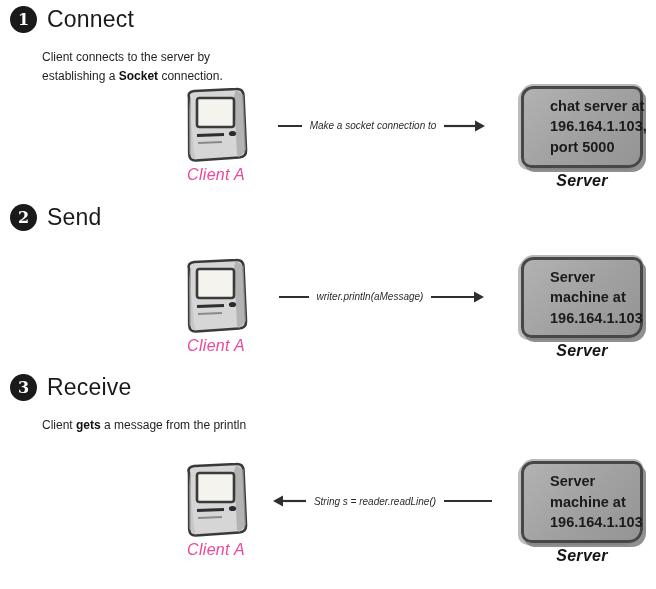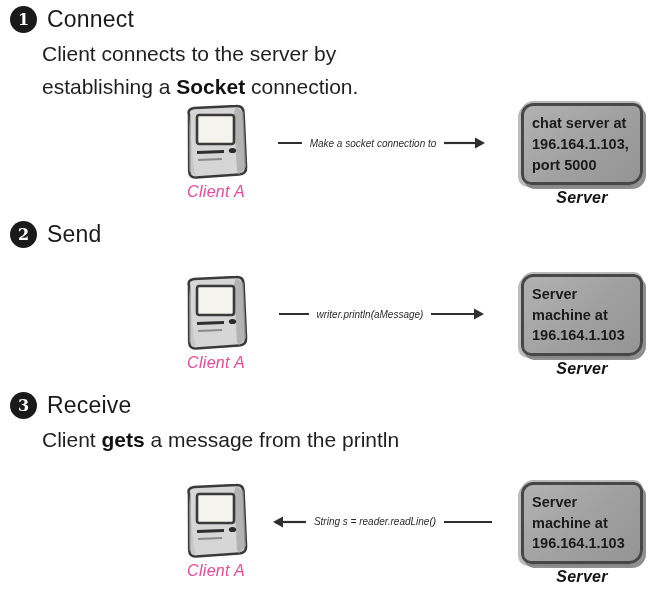--- a/index.html
+++ b/index.html
@@ -20,21 +20,21 @@
     display:flex;align-items:center;justify-content:center;
     flex:0 0 auto;
   }
   .step-title{
     margin:0;font-size:23px;font-weight:400;color:#1a1a1a;
     letter-spacing:.2px;
   }
 
   
   .step-desc{
-    margin:4px 0 0 34px;font-size:21px;line-height:1.58;color:#1f1f1f;
+    margin:15px 0 0 34px;font-size:12px;line-height:1.58;color:#1f1f1f;
   }
   .step-desc b{font-weight:800;color:#111;}
 
   
   .diagram{display:flex;align-items:flex-start;margin-left:172px;}
   .diagram.gap{margin-top:26px;}
   .figure{display:flex;flex-direction:column;align-items:center;flex:0 0 auto;}
   .fig-label{
     margin-top:2px;font-size:16px;color:#ec4899;
     font-style:italic;letter-spacing:.3px;white-space:nowrap;
@@ -56,21 +56,21 @@
   .arrow-svg{flex:0 0 auto;display:block;}
 
   
   .server-figure{width:140px;}
   .server-box{
     width:122px;min-height:76px;box-sizing:border-box;
     background:linear-gradient(135deg,#b2b2b2 0%,#a0a0a0 55%,#949494 100%);
     border:3px solid #474747;
     border-radius:12px 9px 14px 10px;
     box-shadow:3px 4px 0 rgba(125,125,125,.85),-3px 2px 0 rgba(160,160,160,.7),0 -2px 0 rgba(140,140,140,.6);
-    padding:7px 4px 7px 8px;
+    padding:7px 4px 7px 26px;
     display:flex;flex-direction:column;justify-content:center;
   }
   .server-box .line{
     font-weight:bold;font-size:14.5px;color:#1b1b1b;line-height:1.42;white-space:nowrap;
   }
   .server-label{font-weight:bold;font-style:italic;font-size:16px;color:#161616;margin-top:4px;}
 </style>
 </head>
 <body>
 

